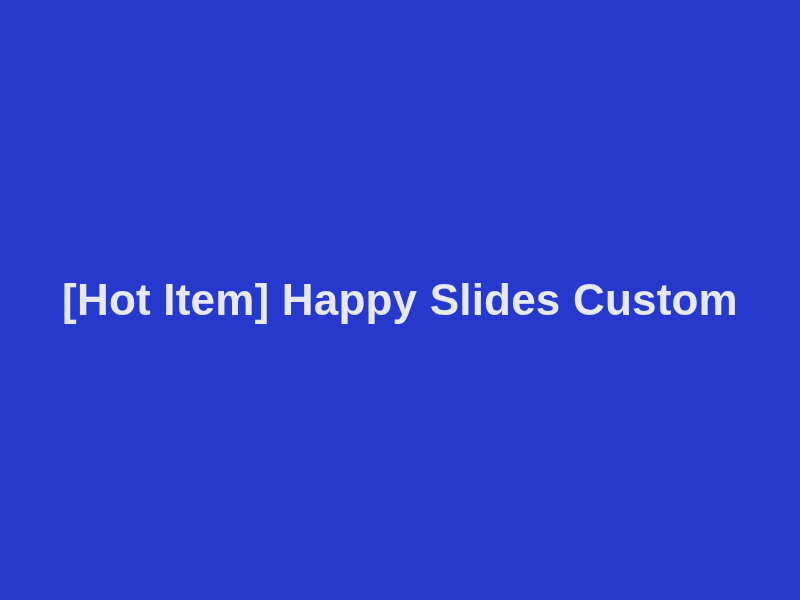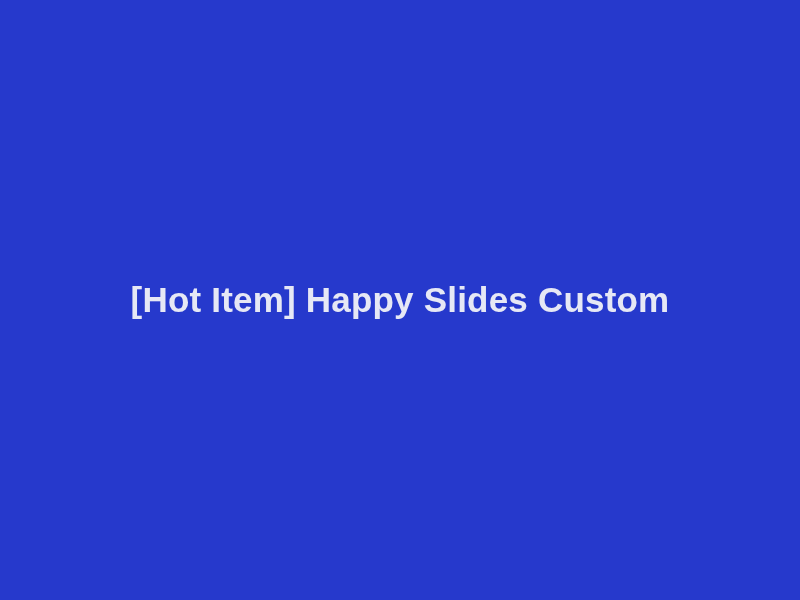--- a/index.html
+++ b/index.html
@@ -31,21 +31,21 @@
     text-align: center;
     padding: 0 10px;
     box-sizing: border-box;
   }
 
   .title-line {
     display: block;
     color: #E6E8F5;
     font-family: "Liberation Sans", sans-serif;
     font-weight: bold;
-    font-size: 35px;
+    font-size: 44px;
     line-height: 52px;
     letter-spacing: 0.2px;
     white-space: nowrap;
   }
 </style>
 </head>
 <body>
 
 <div id="placeholder-canvas">
 

